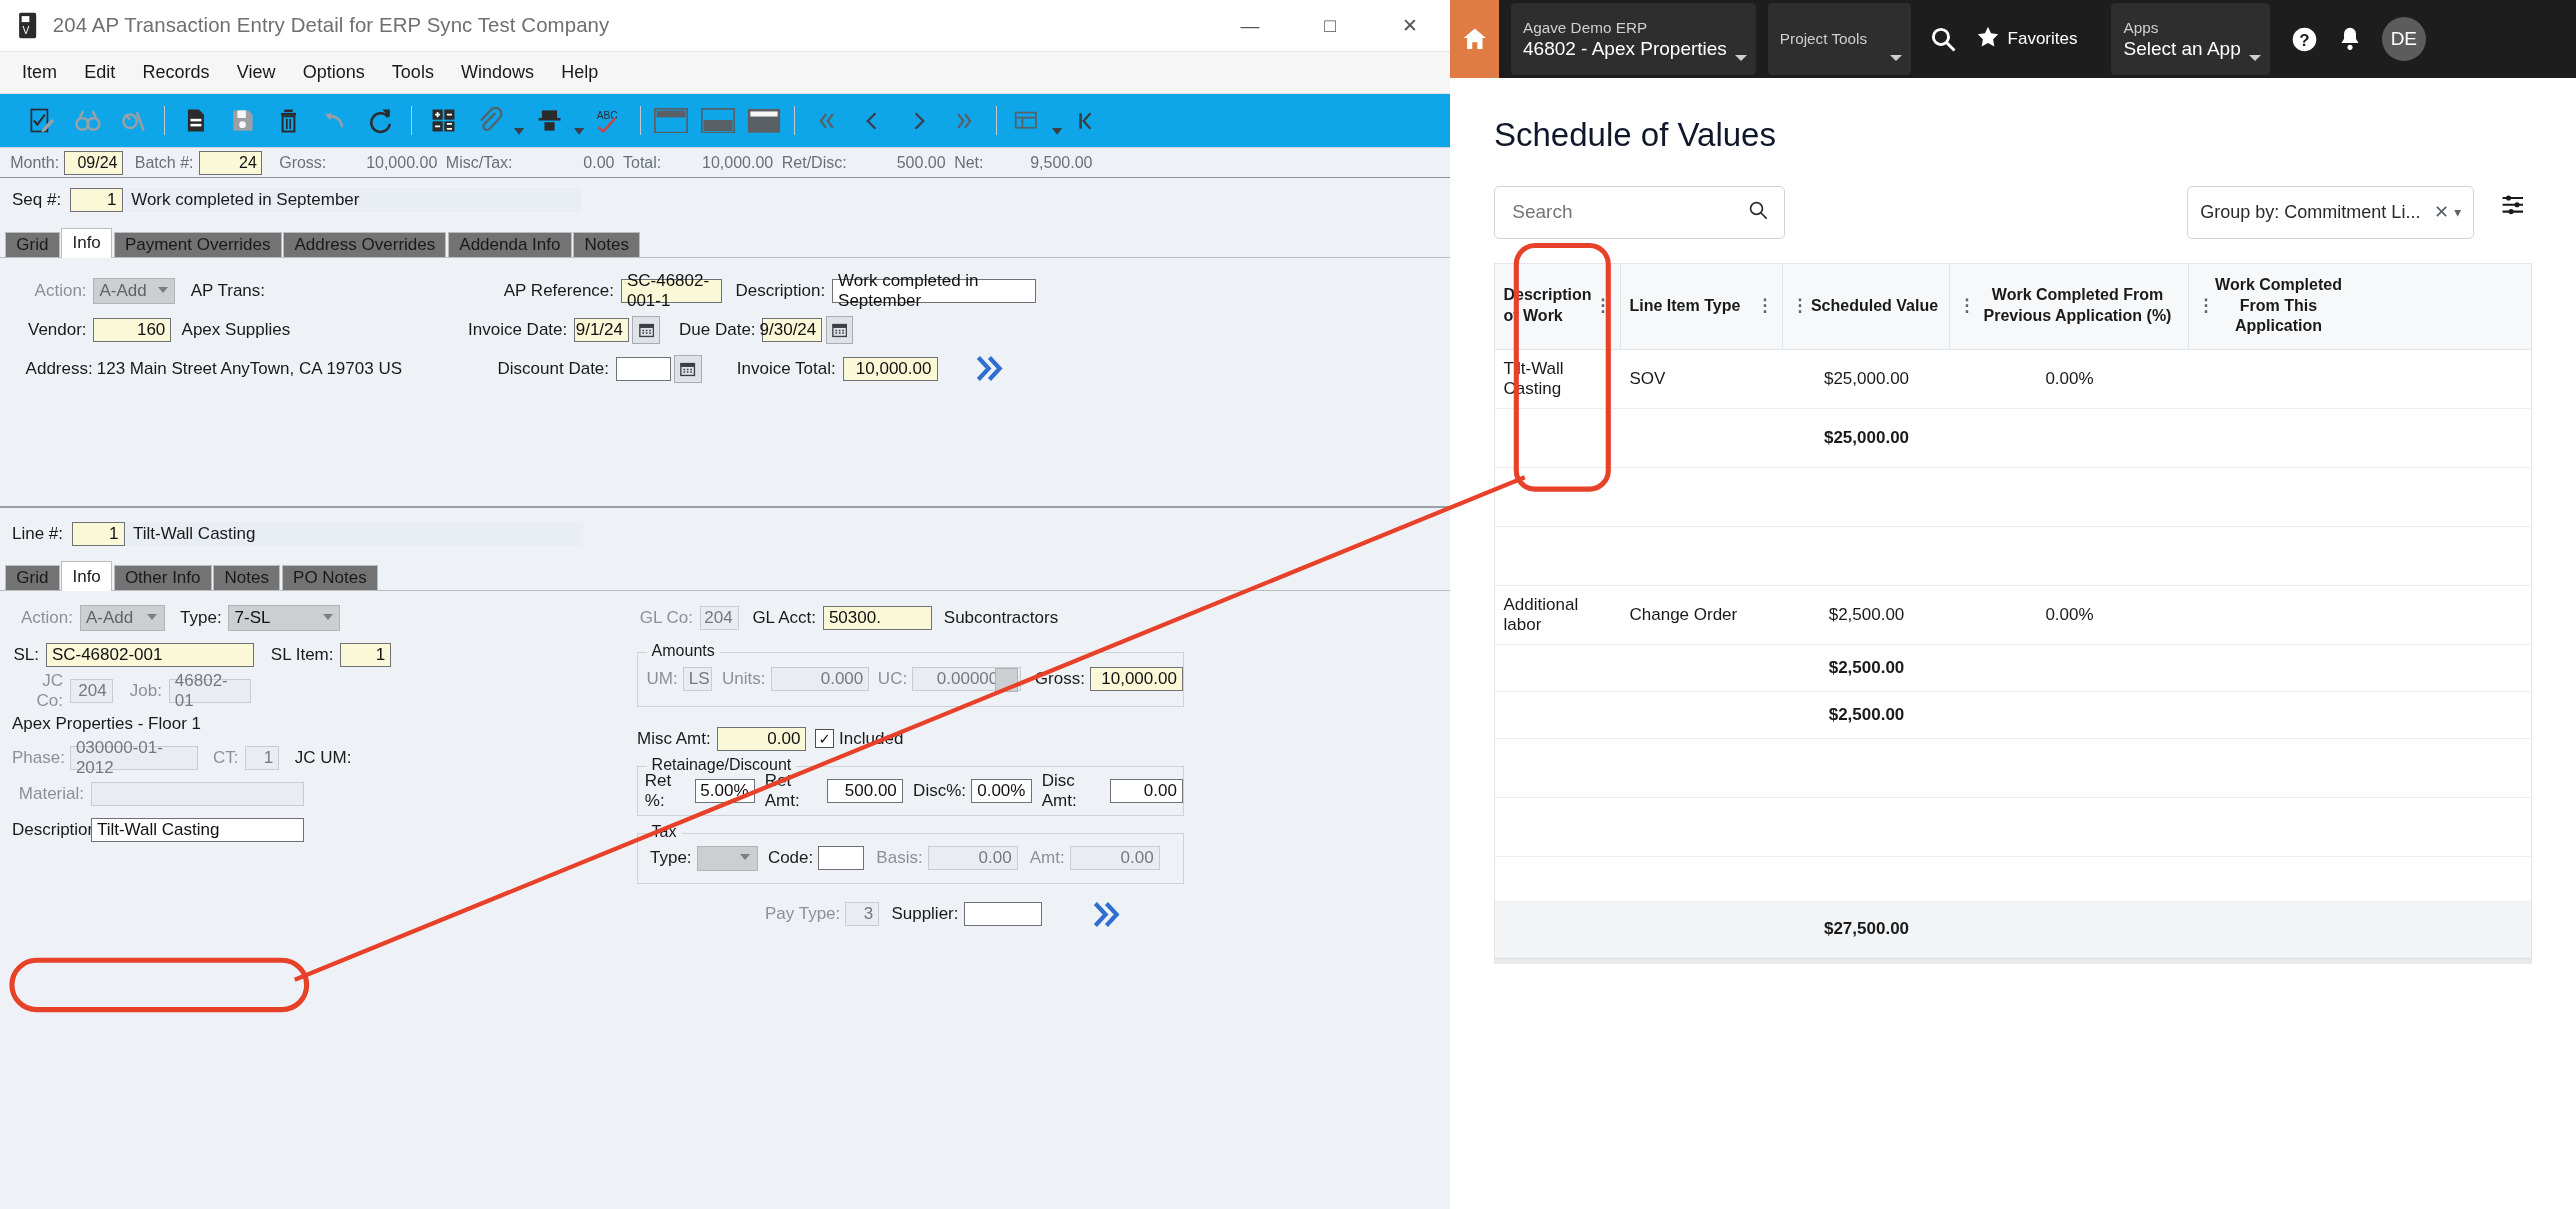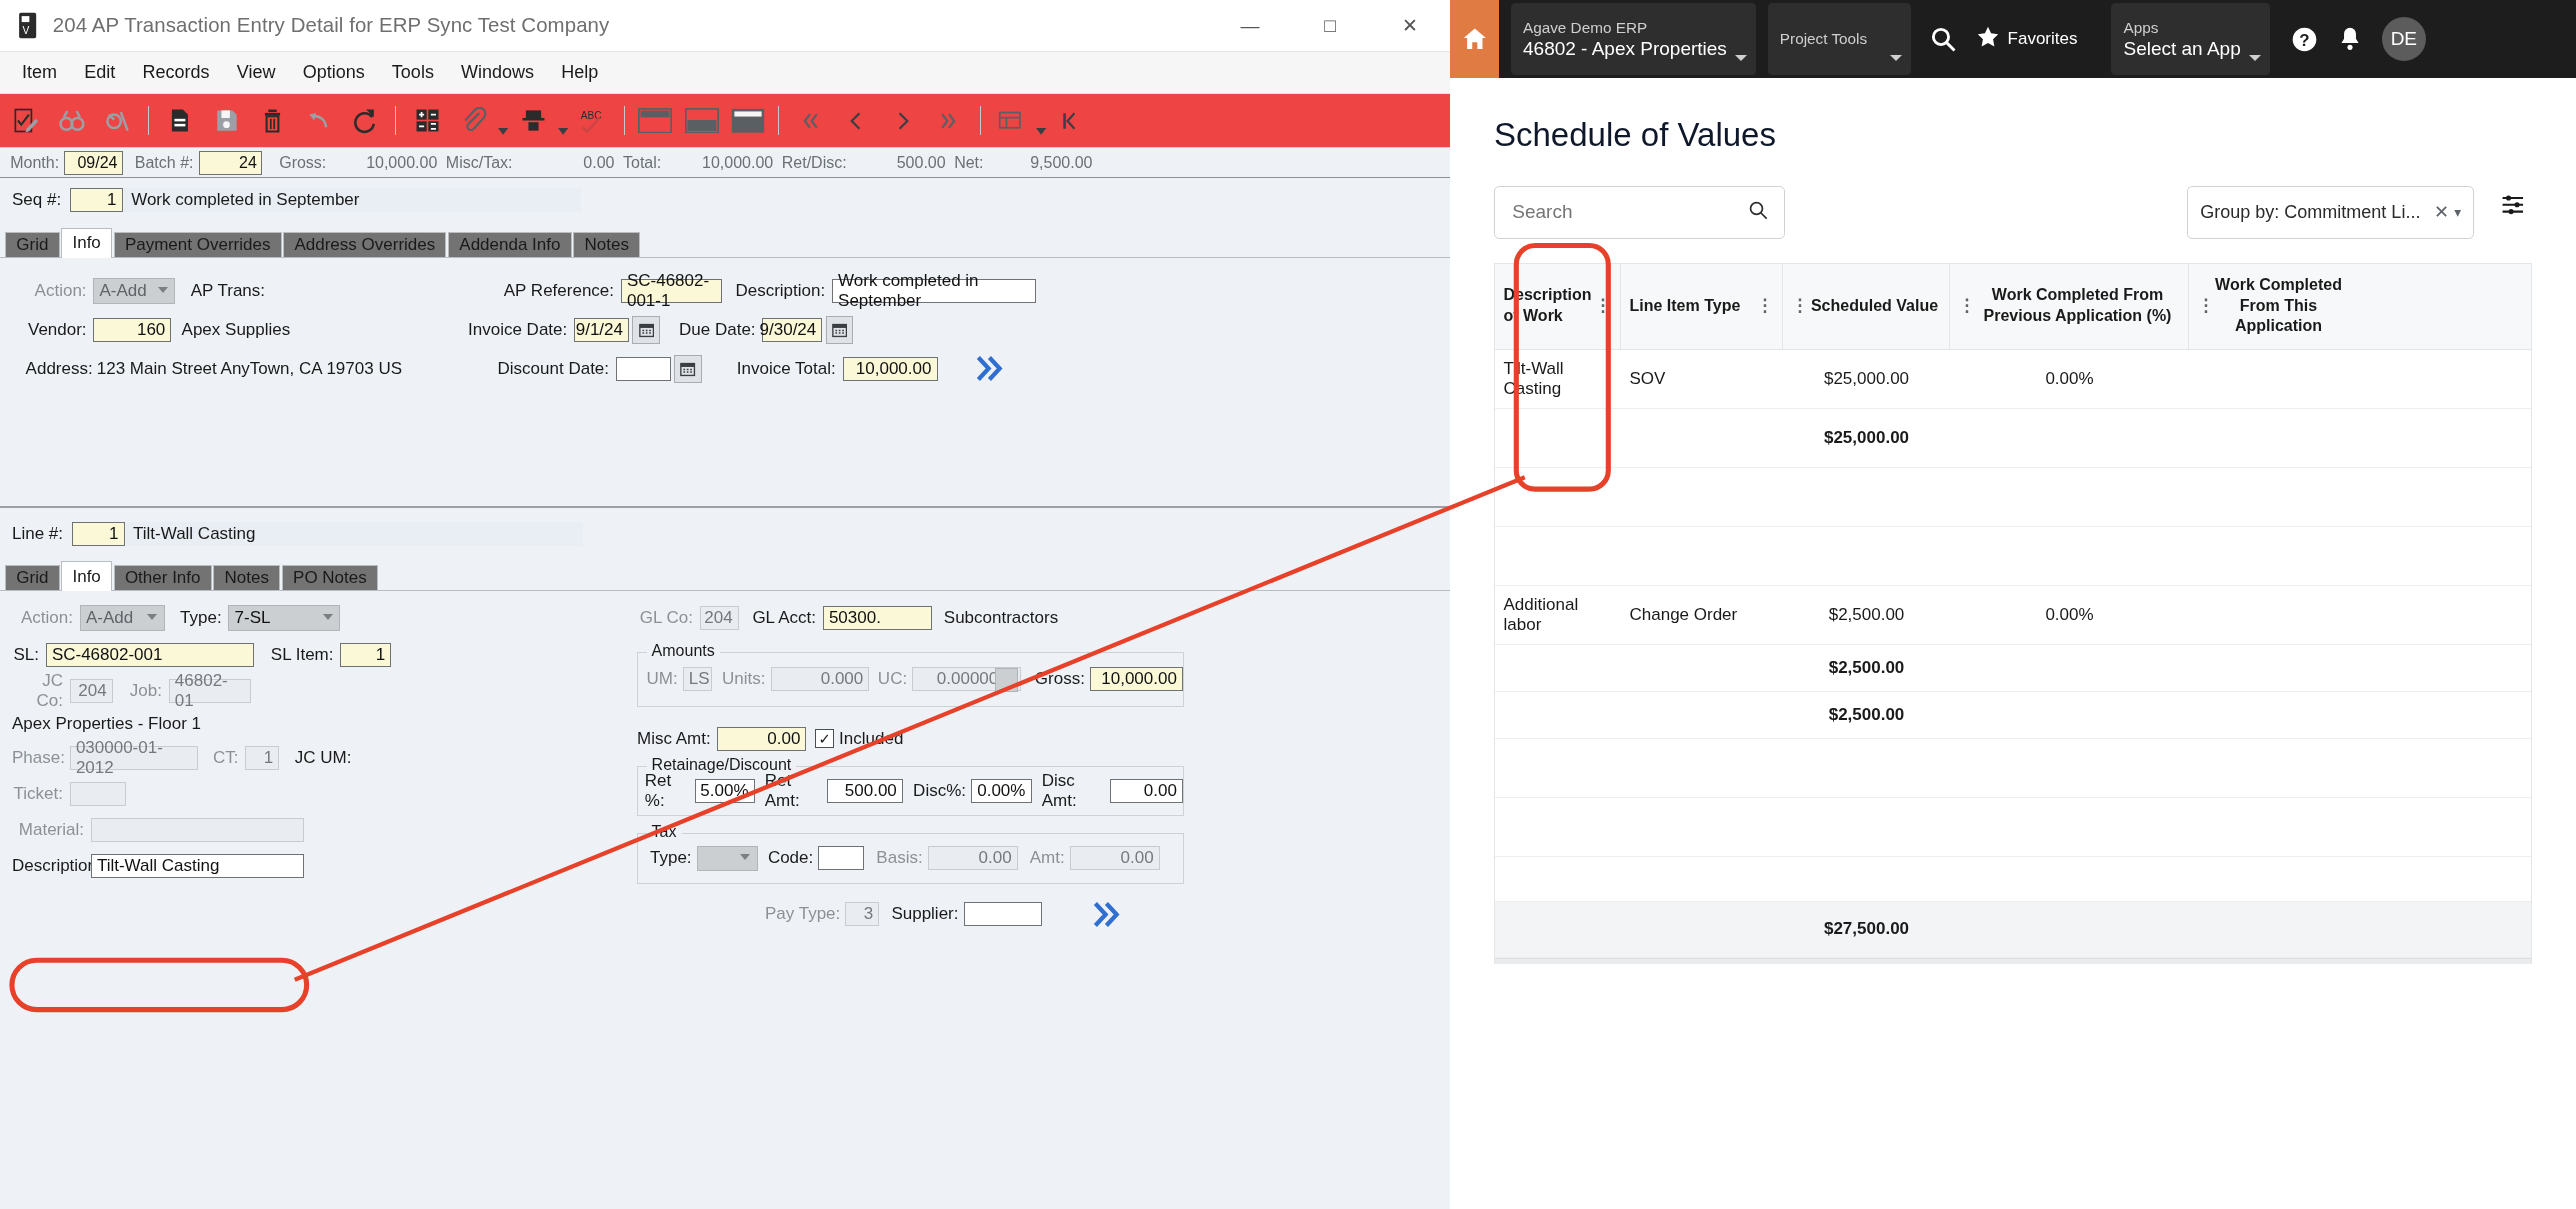--- a/index.html
+++ b/index.html
@@ -21,21 +21,21 @@
     border-bottom:0.9px solid #e6e6e6;
   }
   .vp-appicon{width:29px;height:29px;margin-left:13.6px;margin-right:10.2px;position:relative;}
   .vp-title{font-size:20.4px;color:#6f6f6f;letter-spacing:0.1px;}
   .vp-wincontrols{margin-left:auto;display:flex;align-items:center;}
   .vp-wc{width:80px;height:51px;display:flex;align-items:center;justify-content:center;color:#555;font-size:19px;}
 
   .vp-menubar{height:41px;background:#f6f6f6;display:flex;align-items:center;padding-left:8.5px;border-bottom:0.9px solid #e2e2e2;}
   .vp-menu{font-size:18px;color:#1a1a1a;padding:5.1px 13.6px;}
 
-  .vp-toolbar{height:53px;background:#ef4444;display:flex;align-items:center;padding-left:2px;border-bottom:0.9px solid #cfd4da;}
+  .vp-toolbar{height:53px;background:#0ea5e9;display:flex;align-items:center;padding-left:18px;border-bottom:0.9px solid #cfd4da;}
   .tb-btn{width:41px;height:41px;display:flex;align-items:center;justify-content:center;margin:0 2.6px;}
   .tb-sep{width:0.9px;height:29px;background:#c6c9cc;margin:0 7.7px;}
   .tb-caret{width:13.6px;height:41px;display:flex;align-items:flex-end;justify-content:center;padding-bottom:12px;}
 
   .vp-statusbar{
     height:29px;background:#eef2f6;border-bottom:1.7px solid #8a8f95;
     display:flex;align-items:center;font-size:16px;color:#6b7076;
   }
   .sb-lbl{margin-left:10.2px;}
   .sb-box{
@@ -469,24 +469,20 @@
         <span class="fld-label">Apex Properties - Floor 1</span>
       </div>
       <div class="frow" style="margin-left:12px;height:36px;">
         <span class="fld-label dim" style="width:51px;text-align:right">Phase:</span>
         <span class="gbox" style="width:128px;margin-left:6.8px">030000-01-2012</span>
         <span class="fld-label dim" style="margin-left:15.3px">CT:</span>
         <span class="gbox r" style="width:34px;margin-left:6.8px">1</span>
         <span class="fld-label" style="margin-left:15.3px">JC UM:</span>
       </div>
       <div class="frow" style="margin-left:12px;height:36px;">
-        <span class="fld-label dim" style="width:51px;text-align:right">Ticket:</span>
-        <span class="gbox" style="width:56px;margin-left:6.8px"></span>
-      </div>
-      <div class="frow" style="margin-left:12px;height:36px;">
         <span class="fld-label dim" style="width:72px;text-align:right">Material:</span>
         <span class="gbox" style="width:213px;margin-left:6.8px"></span>
       </div>
       <div class="frow" style="margin-left:12px;height:37px;">
         <span class="fld-label" style="width:72px;text-align:right">Description:</span>
         <span class="wbox" style="width:213px;margin-left:6.8px">Tilt-Wall Casting</span>
       </div>
     </div>
 
     <div style="position:absolute;left:637px;top:8.5px;width:596px;">

